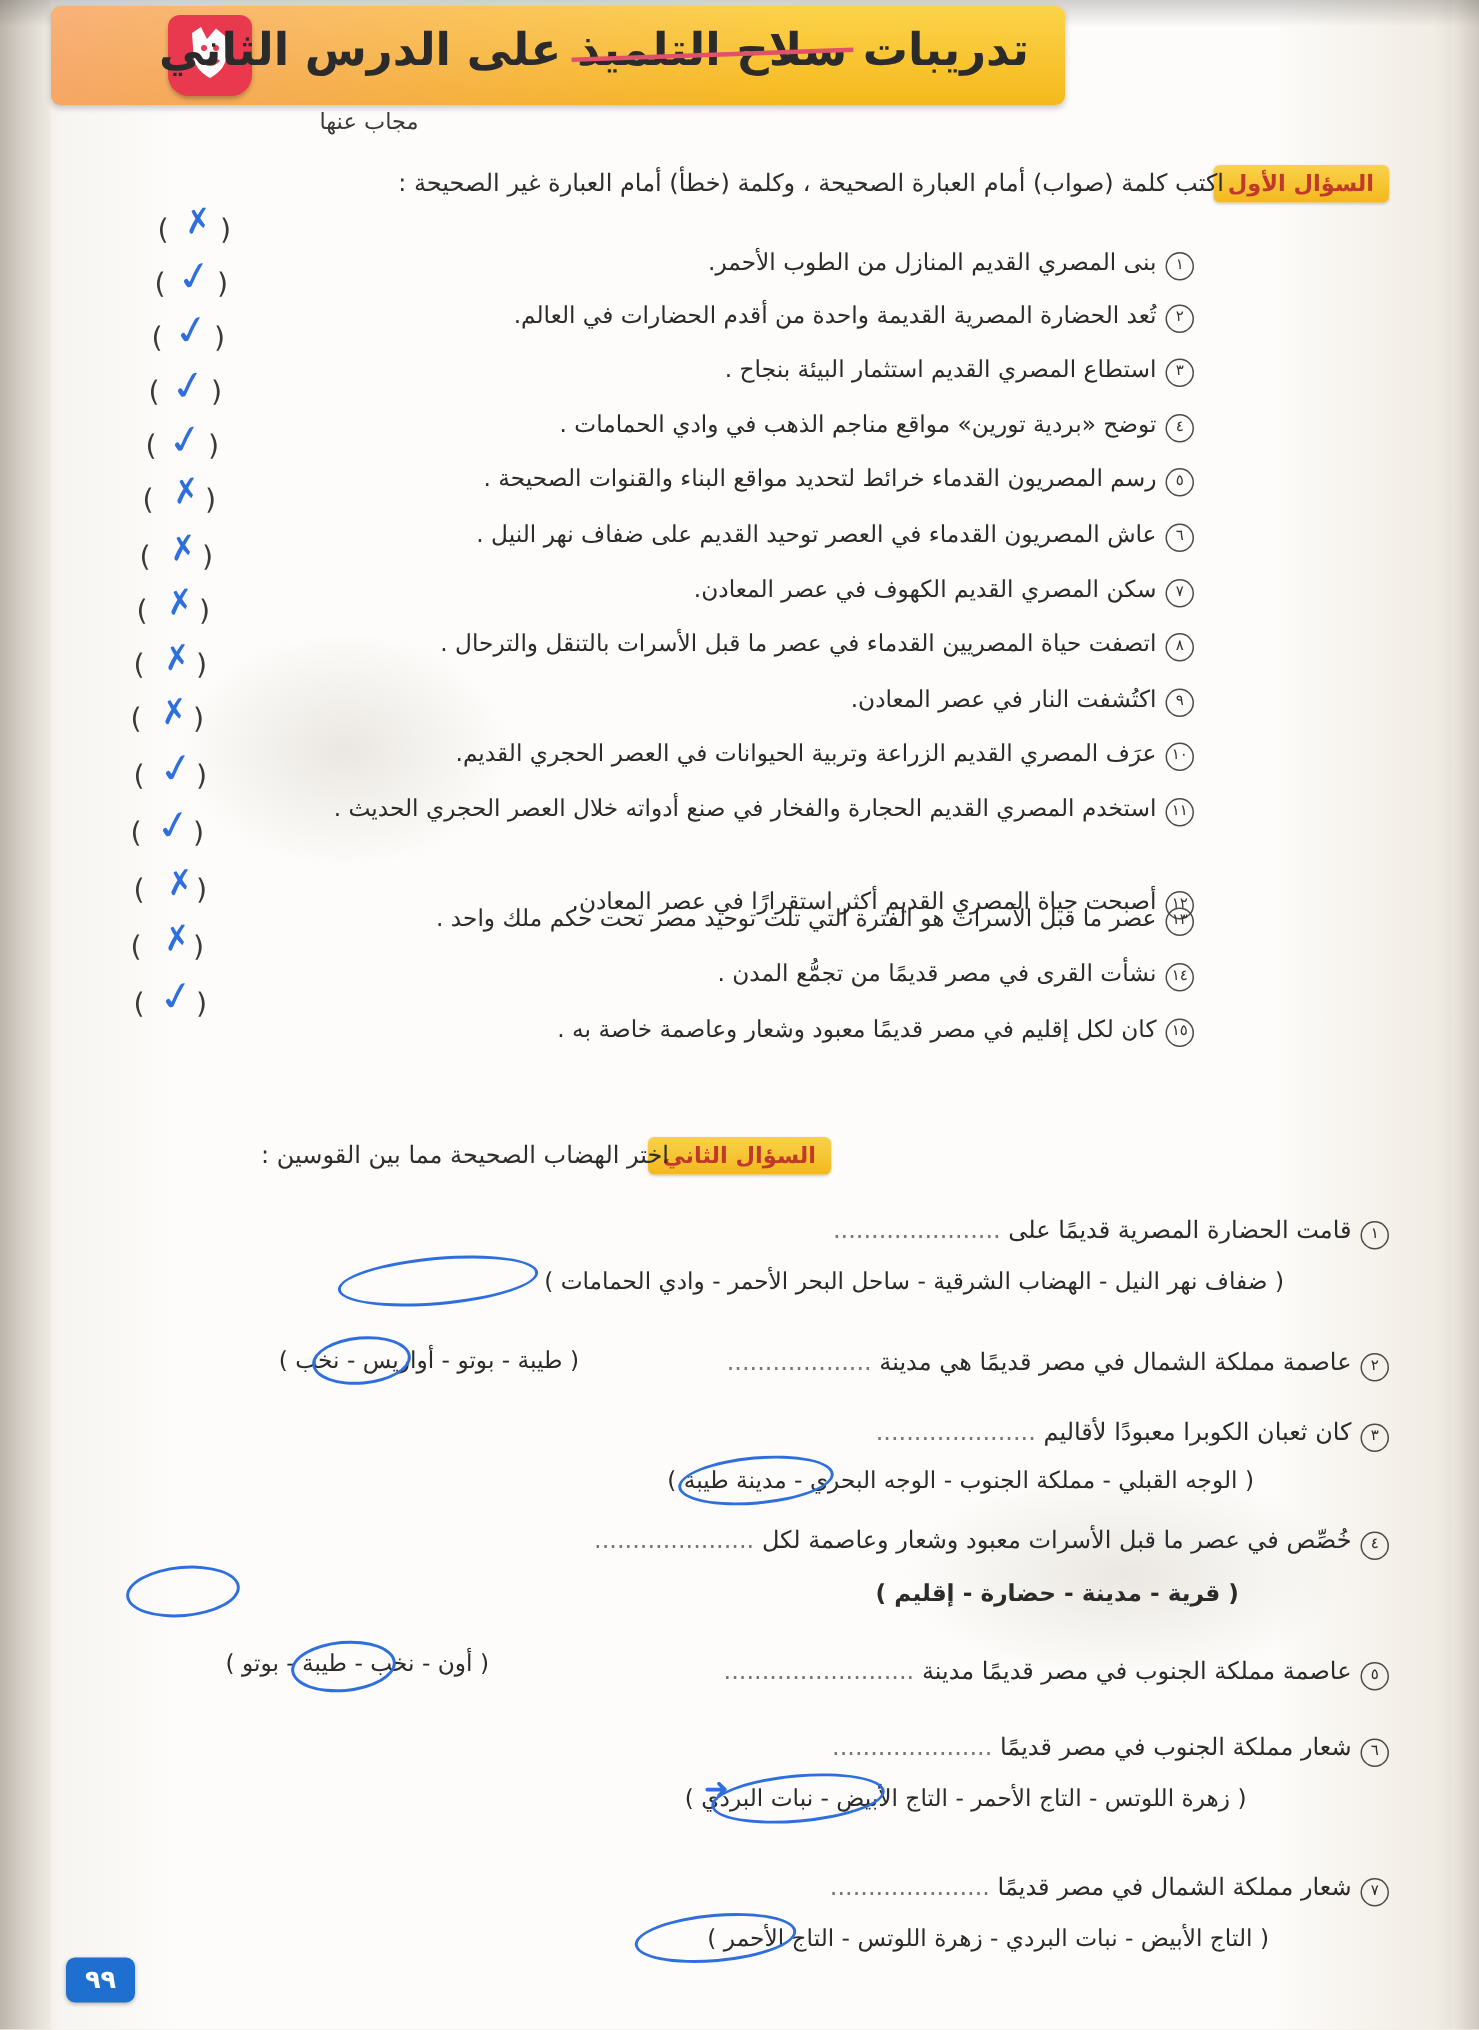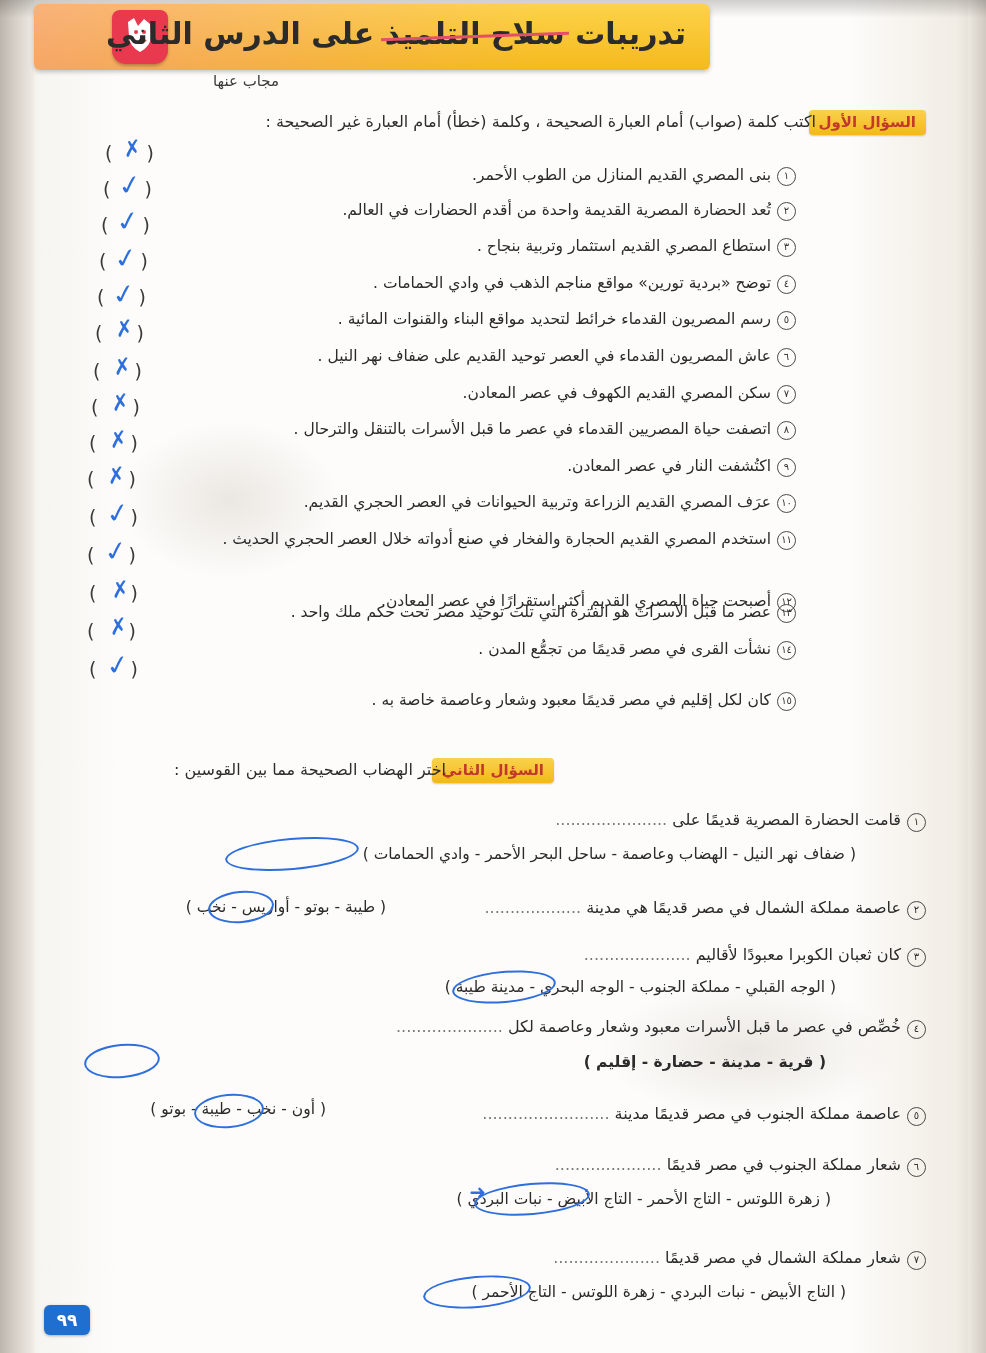--- a/index.html
+++ b/index.html
@@ -152,33 +152,33 @@
   <div class="hdr-title">
     <span>تدريبات </span><span class="strike">سلاح التلميذ</span><span> على الدرس الثاني</span>
   </div>
   <div class="hdr-sub">مجاب عنها</div>
 
   <div class="q-label" style="top:110px;right:60px;">السؤال الأول</div>
   <div class="q-stem" style="top:112px;right:170px;">اكتب كلمة (صواب) أمام العبارة الصحيحة ، وكلمة (خطأ) أمام العبارة غير الصحيحة :</div>
 
   <div class="stmt" style="top:166px;right:190px;"><span class="num">١</span><span>بنى المصري القديم المنازل من الطوب الأحمر.</span></div>
   <div class="stmt" style="top:201px;right:190px;"><span class="num">٢</span><span>تُعد الحضارة المصرية القديمة واحدة من أقدم الحضارات في العالم.</span></div>
-  <div class="stmt" style="top:237px;right:190px;"><span class="num">٣</span><span>استطاع المصري القديم استثمار وتربية بنجاح .</span></div>
+  <div class="stmt" style="top:237px;right:190px;"><span class="num">٣</span><span>استطاع المصري القديم استثمار البيئة بنجاح .</span></div>
   <div class="stmt" style="top:274px;right:190px;"><span class="num">٤</span><span>توضح «بردية تورين» مواقع مناجم الذهب في وادي الحمامات .</span></div>
-  <div class="stmt" style="top:310px;right:190px;"><span class="num">٥</span><span>رسم المصريون القدماء خرائط لتحديد مواقع البناء والقنوات المائية .</span></div>
+  <div class="stmt" style="top:310px;right:190px;"><span class="num">٥</span><span>رسم المصريون القدماء خرائط لتحديد مواقع البناء والقنوات الصحيحة .</span></div>
   <div class="stmt" style="top:347px;right:190px;"><span class="num">٦</span><span>عاش المصريون القدماء في العصر توحيد القديم على ضفاف نهر النيل .</span></div>
   <div class="stmt" style="top:384px;right:190px;"><span class="num">٧</span><span>سكن المصري القديم الكهوف في عصر المعادن.</span></div>
   <div class="stmt" style="top:420px;right:190px;"><span class="num">٨</span><span>اتصفت حياة المصريين القدماء في عصر ما قبل الأسرات بالتنقل والترحال .</span></div>
   <div class="stmt" style="top:457px;right:190px;"><span class="num">٩</span><span>اكتُشفت النار في عصر المعادن.</span></div>
   <div class="stmt" style="top:493px;right:190px;"><span class="num">١٠</span><span>عرَف المصري القديم الزراعة وتربية الحيوانات في العصر الحجري القديم.</span></div>
   <div class="stmt" style="top:530px;right:190px;"><span class="num">١١</span><span>استخدم المصري القديم الحجارة والفخار في صنع أدواته خلال العصر الحجري الحديث .</span></div>
   <div class="stmt" style="top:567px;right:190px;margin-top:25px;"><span class="num">١٢</span><span>أصبحت حياة المصري القديم أكثر استقرارًا في عصر المعادن.</span></div>
   <div class="stmt" style="top:603px;right:190px;"><span class="num">١٣</span><span>عصر ما قبل الأسرات هو الفترة التي تلت توحيد مصر تحت حكم ملك واحد .</span></div>
   <div class="stmt" style="top:640px;right:190px;"><span class="num">١٤</span><span>نشأت القرى في مصر قديمًا من تجمُّع المدن .</span></div>
-  <div class="stmt" style="top:677px;right:190px;margin-top:14px;"><span class="num">١٥</span><span>كان لكل إقليم في مصر قديمًا معبود وشعار وعاصمة خاصة به .</span></div>
+  <div class="stmt" style="top:677px;right:190px;"><span class="num">١٥</span><span>كان لكل إقليم في مصر قديمًا معبود وشعار وعاصمة خاصة به .</span></div>
 
   <div class="ans" style="top:142px;right:830px;">(&nbsp;&nbsp;&nbsp;&nbsp;)</div>
   <div class="ans" style="top:178px;right:832px;">(&nbsp;&nbsp;&nbsp;&nbsp;)</div>
   <div class="ans" style="top:214px;right:834px;">(&nbsp;&nbsp;&nbsp;&nbsp;)</div>
   <div class="ans" style="top:250px;right:836px;">(&nbsp;&nbsp;&nbsp;&nbsp;)</div>
   <div class="ans" style="top:286px;right:838px;">(&nbsp;&nbsp;&nbsp;&nbsp;)</div>
   <div class="ans" style="top:322px;right:840px;">(&nbsp;&nbsp;&nbsp;&nbsp;)</div>
   <div class="ans" style="top:360px;right:842px;">(&nbsp;&nbsp;&nbsp;&nbsp;)</div>
   <div class="ans" style="top:396px;right:844px;">(&nbsp;&nbsp;&nbsp;&nbsp;)</div>
   <div class="ans" style="top:432px;right:846px;">(&nbsp;&nbsp;&nbsp;&nbsp;)</div>
@@ -204,21 +204,21 @@
   <div class="mark" style="top:577px;right:857px;">✗</div>
   <div class="mark" style="top:614px;right:859px;">✗</div>
   <div class="mark tick" style="top:650px;right:857px;">✓</div>
 
   <div class="q-label" style="top:758px;right:432px;">السؤال الثاني</div>
   <div class="q-stem" style="top:760px;right:540px;">اختر الهضاب الصحيحة مما بين القوسين :</div>
 
   <div class="mcq-q" style="top:810px;right:60px;">
     <span class="num" style="display:inline-block;width:17px;height:17px;line-height:16px;border:1px solid #4a4a4a;border-radius:50%;font-size:10px;text-align:center;margin-left:6px;">١</span><span>قامت الحضارة المصرية قديمًا على</span> <span class="dots">......................</span>
   </div>
-  <div class="mcq-opts" style="top:845px;right:130px;">( ضفاف نهر النيل - الهضاب وعاصمة - ساحل البحر الأحمر - وادي الحمامات )</div>
+  <div class="mcq-opts" style="top:845px;right:130px;">( ضفاف نهر النيل - الهضاب الشرقية - ساحل البحر الأحمر - وادي الحمامات )</div>
   <div class="circle-ans" style="top:838px;right:627px;width:130px;height:28px;"></div>
 
   <div class="mcq-q" style="top:898px;right:60px;">
     <span class="num" style="display:inline-block;width:17px;height:17px;line-height:16px;border:1px solid #4a4a4a;border-radius:50%;font-size:10px;text-align:center;margin-left:6px;">٢</span><span>عاصمة مملكة الشمال في مصر قديمًا هي مدينة</span> <span class="dots">...................</span>
   </div>
   <div class="mcq-opts" style="top:898px;right:600px;">( طيبة - بوتو - أواريس - نخب )</div>
   <div class="circle-ans" style="top:891px;right:712px;width:62px;height:28px;"></div>
 
   <div class="mcq-q" style="top:945px;right:60px;">
     <span class="num" style="display:inline-block;width:17px;height:17px;line-height:16px;border:1px solid #4a4a4a;border-radius:50%;font-size:10px;text-align:center;margin-left:6px;">٣</span><span>كان ثعبان الكوبرا معبودًا لأقاليم</span> <span class="dots">.....................</span>

